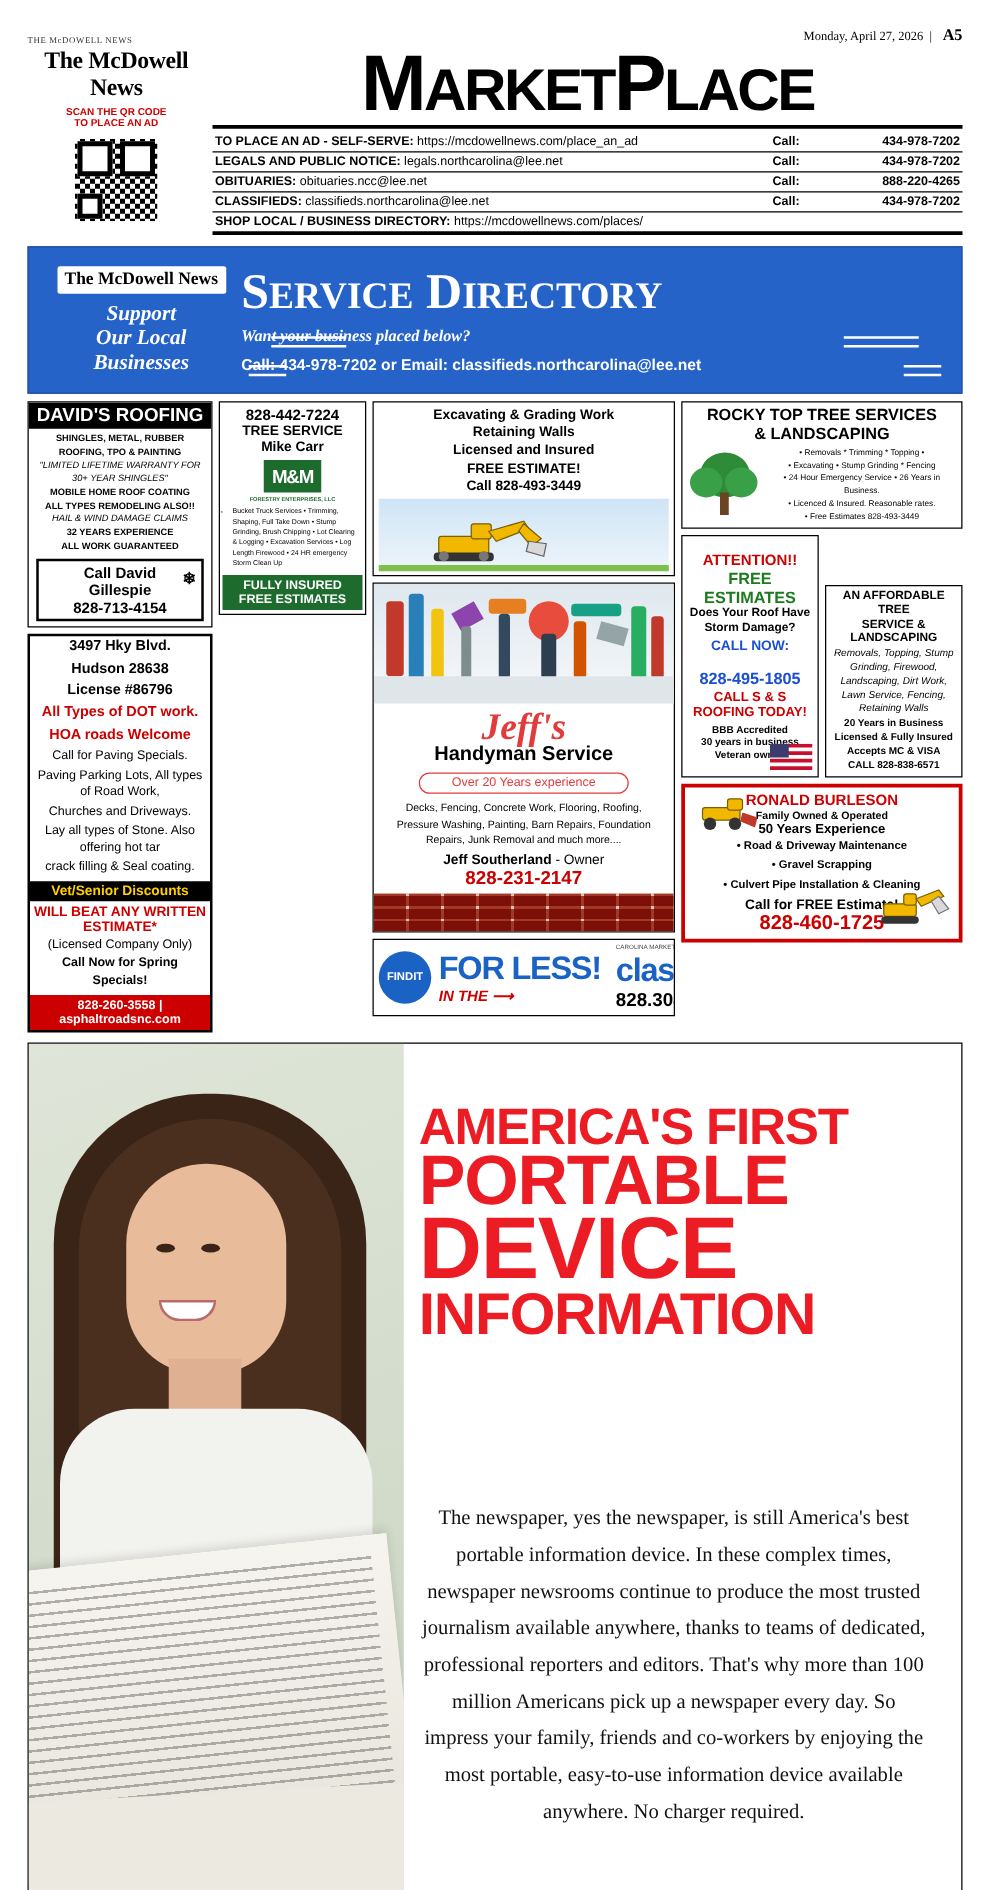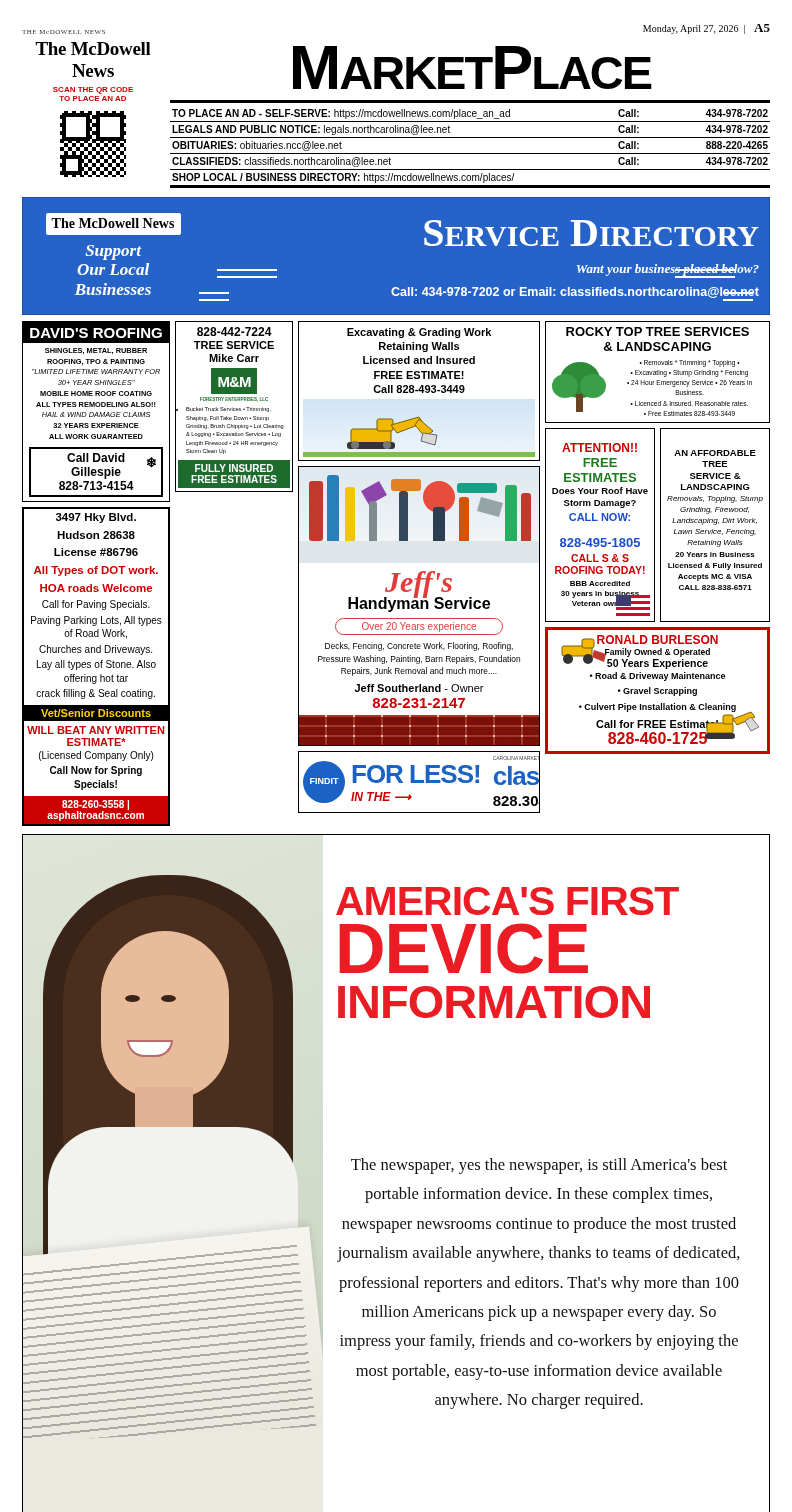--- a/index.html
+++ b/index.html
@@ -55,21 +55,21 @@
     margin-top:9px; background:#2663c9; color:#fff; height:118px;
     display:flex; align-items:center; padding:6px 10px; position:relative;
     border:1px solid #1d4ea3;
   }
   .sd-left { width:160px; text-align:center; }
   .sd-paper {
     background:#fff; color:#000; font-family:"Liberation Serif", serif; font-weight:bold;
     font-size:14px; padding:3px 4px; border-radius:2px; display:inline-block; width:135px;
   }
   .sd-support { font-family:"Liberation Serif", serif; font-style:italic; font-weight:bold; font-size:17px; line-height:1.15; margin-top:6px; }
-  .sd-right { flex:1; text-align:right; }
+  .sd-right { flex:1; text-align:left; }
   .sd-title { font-family:"Liberation Serif", serif; font-weight:bold; font-size:40px; letter-spacing:0px; line-height:1; }
   .sd-title small { font-size:30px; }
   .sd-sub { font-family:"Liberation Serif", serif; font-style:italic; font-weight:bold; font-size:13px; margin-top:8px; position:relative; }
   .sd-sub::before, .sd-sub::after { content:""; position:absolute; top:50%; width:60px; border-top:2px solid #fff; border-bottom:2px solid #fff; height:5px;}
   .sd-sub::before{ left:24px;} .sd-sub::after{ right:24px;}
   .sd-call { font-size:12.5px; font-weight:bold; margin-top:8px; position:relative;}
   .sd-call::before, .sd-call::after { content:""; position:absolute; top:50%; width:30px; border-top:2px solid #fff; border-bottom:2px solid #fff; height:5px;}
   .sd-call::before{ left:6px;} .sd-call::after{ right:6px;}
 
   
@@ -135,21 +135,21 @@
   .att-1 { color:#c00; font-weight:bold; font-size:12px; }
   .att-2 { color:#1e7a1e; font-weight:bold; font-size:13px; }
   .att-3 { font-weight:bold; font-size:9.5px; line-height:1.25;}
   .att-4 { color:#1a4fd0; font-weight:bold; font-size:11px; margin-top:2px;}
   .att-5 { color:#1a4fd0; font-weight:bold; font-size:13px;margin-top:12px;}
   .att-6 { color:#c00; font-weight:bold; font-size:10.5px; line-height:1.2; margin-top:2px;}
   .att-7 { font-size:8px; font-weight:bold; line-height:1.25; margin-top:2px;}
   .att-flag { position:absolute; right:4px; bottom:4px; width:34px;height:22px;}
 
   
-  .aff { text-align:center; padding:18px 4px; font-size:8px; line-height:1.4;}
+  .aff { text-align:center; padding:2px 4px; font-size:8px; line-height:1.4;margin-top:40px;}
   .aff-t { font-weight:bold; font-size:9.5px; line-height:1.2;}
   .aff-i { font-style:italic; }
   .aff-b { font-weight:bold; }
 
   
   .burl { border:3px solid #c00; padding:3px 5px; text-align:center; position:relative; background:#fff;}
   .burl-n { color:#c00; font-weight:bold; font-size:12px;}
   .burl-s { font-weight:bold; font-size:8.5px;}
   .burl-y { font-weight:bold; font-size:10.5px;}
   .burl-l { font-size:9px; line-height:1.7; font-weight:bold;}
@@ -524,19 +524,20 @@
       <span class="face mouth"></span>
       <span class="face neck"></span>
       <span class="face shirt"></span>
       <span class="face paper-sheet">
         <span class="paper-lines"></span>
       </span>
       <span class="face paper2"></span>
     </div>
     <div class="ha-right">
       <div class="ha-h1 ha-l1">AMERICA'S FIRST</div>
+      <div class="ha-h1 ha-l2">PORTABLE</div>
       <div class="ha-h1 ha-l4">DEVICE</div>
       <div class="ha-h1 ha-l3">INFORMATION</div>
       <div class="ha-body">The newspaper, yes the newspaper, is still America's best portable information device. In these complex times, newspaper newsrooms continue to produce the most trusted journalism available anywhere, thanks to teams of dedicated, professional reporters and editors. That's why more than 100 million Americans pick up a newspaper every day. So impress your family, friends and co-workers by enjoying the most portable, easy-to-use information device available anywhere. No charger required.</div>
     </div>
   </div>
 
 </div>
 
 </body></html>

